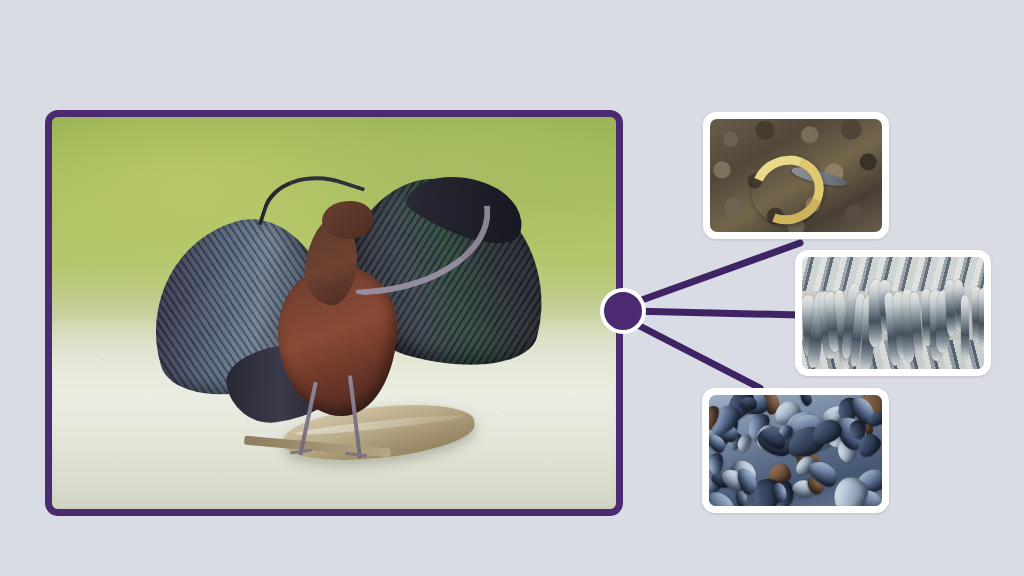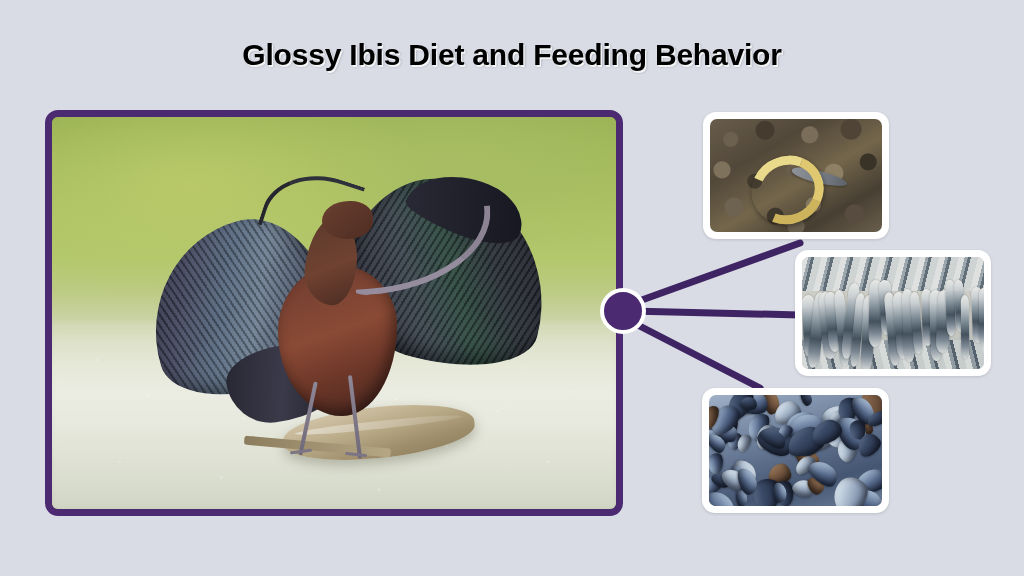--- a/index.html
+++ b/index.html
@@ -422,21 +422,20 @@
     background: #4b2a72;
     border: 4px solid #ffffff;
     box-sizing: border-box;
   }
 </style>
 </head>
 <body>
 
 <div id="slide">
 
-  <div id="title">Glossy Ibis Diet and Feeding Behavior</div>
 
   <svg id="connectors" viewBox="0 0 1024 576" preserveAspectRatio="none">
     <line x1="628" y1="305" x2="800" y2="243" stroke="#3f2464" stroke-width="7" stroke-linecap="round"></line>
     <line x1="630" y1="311" x2="800" y2="315" stroke="#3f2464" stroke-width="7" stroke-linecap="round"></line>
     <line x1="628" y1="320" x2="760" y2="388" stroke="#3f2464" stroke-width="7" stroke-linecap="round"></line>
   </svg>
 
   <div id="main-frame">
     <div class="photo-inner">
       <div class="ibis-scene">

